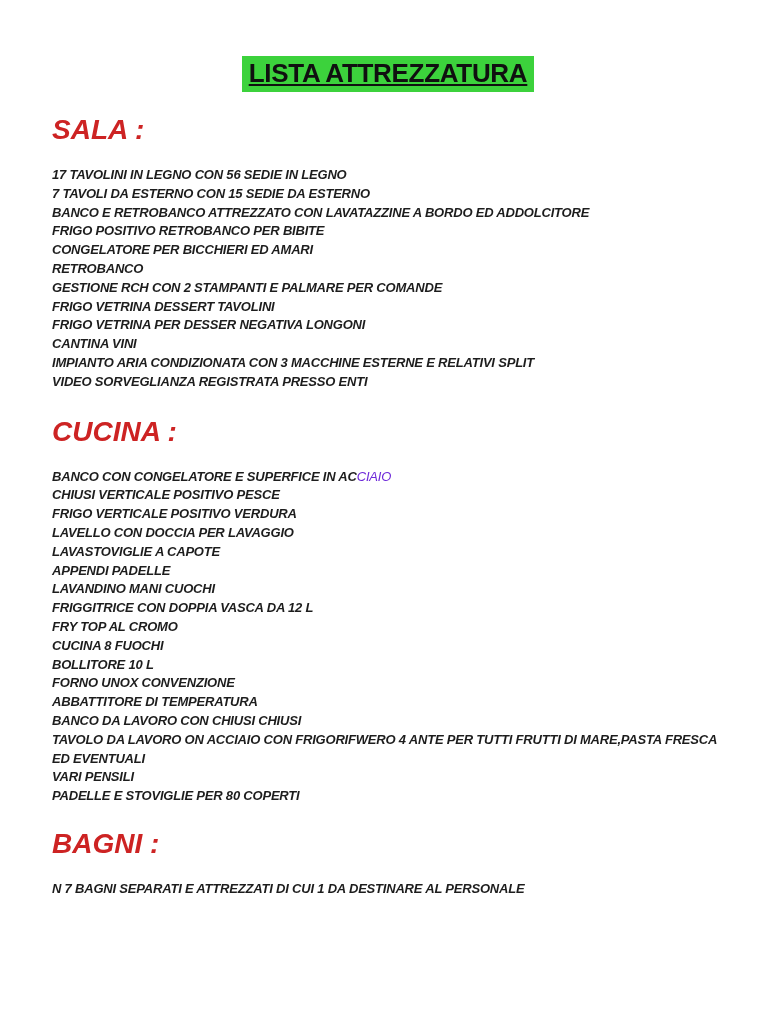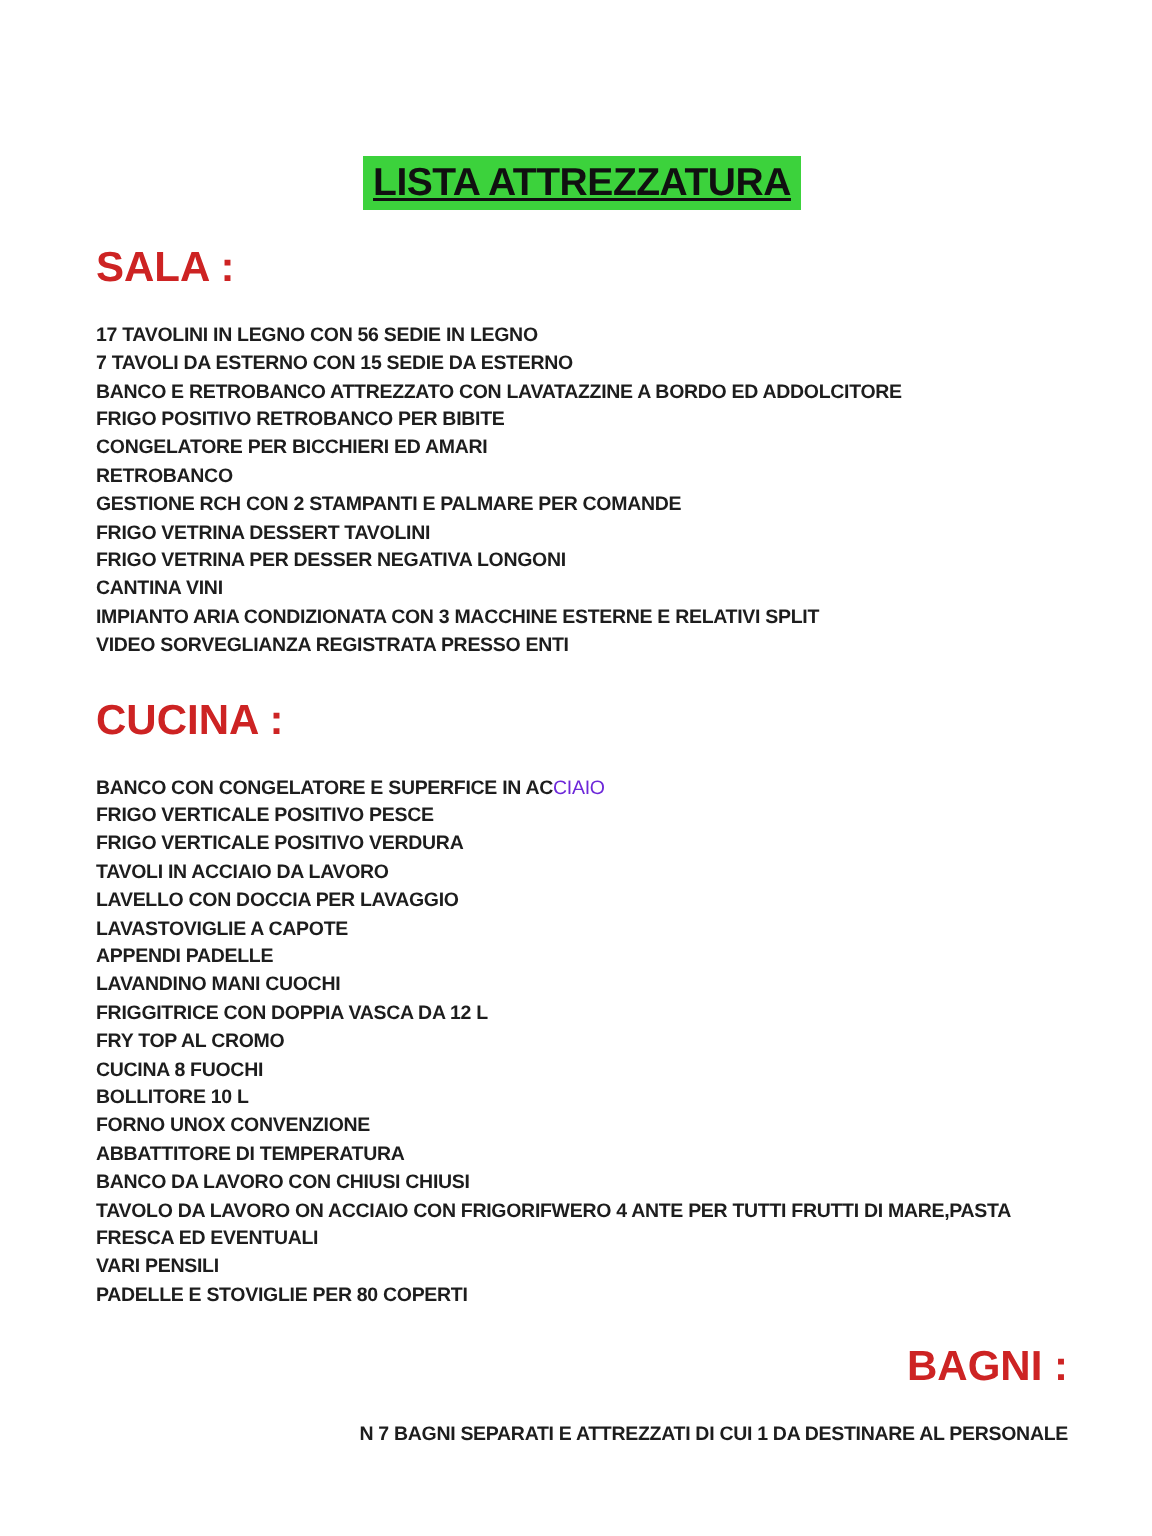--- a/index.html
+++ b/index.html
@@ -11,49 +11,49 @@
     width: 768px;
     height: 1024px;
     font-family: "Liberation Sans", sans-serif;
     color: #1d1d1d;
     overflow: hidden;
   }
   .page {
     width: 768px;
     height: 1024px;
     box-sizing: border-box;
-    padding: 104px 44px 0 52px;
+    padding: 56px 44px 0 52px;
   }
   .title-wrap {
     text-align: center;
     margin: 0 0 0 0;
   }
   .doc-title {
     display: inline-block;
     background: #3cd23c;
     color: #101010;
     font-size: 26px;
     font-weight: 700;
     letter-spacing: -0.3px;
     padding: 2px 7px 3px 7px;
     text-decoration: underline;
     text-decoration-thickness: 2px;
     text-underline-offset: 2px;
   }
-  .section { margin: 12px; }
+  .section { margin: 0; font-style: italic; }
   .section-heading {
     color: #cd2323;
     font-size: 28px;
     font-weight: 700;
     line-height: 32px;
     margin: 0 0 20px 0;
   }
   .section-sala   { margin-top: 22px; }
   .section-cucina { margin-top: 24px; }
-  .section-bagni  { margin-top: 22px; text-align: right; }
+  .section-bagni  { margin-top: 22px; }
   .item-list {
     margin: 0 0 0 0;
     max-width: 672px;
   }
   .list-item {
     font-size: 13px;
     font-weight: 700;
     letter-spacing: -0.2px;
     line-height: 18.8px;
     color: #1d1d1d;
@@ -85,23 +85,22 @@
           <div class="list-item">FRIGO VETRINA PER DESSER NEGATIVA LONGONI</div>
           <div class="list-item">CANTINA VINI</div>
           <div class="list-item">IMPIANTO ARIA CONDIZIONATA CON 3 MACCHINE ESTERNE E RELATIVI SPLIT</div>
           <div class="list-item">VIDEO SORVEGLIANZA REGISTRATA PRESSO ENTI</div>
         </div>
       </div>
       <div class="section section-cucina">
         <div class="section-heading">CUCINA :</div>
         <div class="item-list">
           <div class="list-item"><span>BANCO CON CONGELATORE E SUPERFICE IN AC</span><span class="muted-tail">CIAIO</span></div>
-          <div class="list-item">FRIGO VERTICALE POSITIVO PESCE</div>
+          <div class="list-item">CHIUSI VERTICALE POSITIVO PESCE</div>
           <div class="list-item">FRIGO VERTICALE POSITIVO VERDURA</div>
-          <div class="list-item">TAVOLI IN ACCIAIO DA LAVORO</div>
           <div class="list-item">LAVELLO CON DOCCIA PER LAVAGGIO</div>
           <div class="list-item">LAVASTOVIGLIE A CAPOTE</div>
           <div class="list-item">APPENDI PADELLE</div>
           <div class="list-item">LAVANDINO MANI CUOCHI</div>
           <div class="list-item">FRIGGITRICE CON DOPPIA VASCA DA 12 L</div>
           <div class="list-item">FRY TOP AL CROMO</div>
           <div class="list-item">CUCINA 8 FUOCHI</div>
           <div class="list-item">BOLLITORE 10 L</div>
           <div class="list-item">FORNO UNOX CONVENZIONE</div>
           <div class="list-item">ABBATTITORE DI TEMPERATURA</div>

